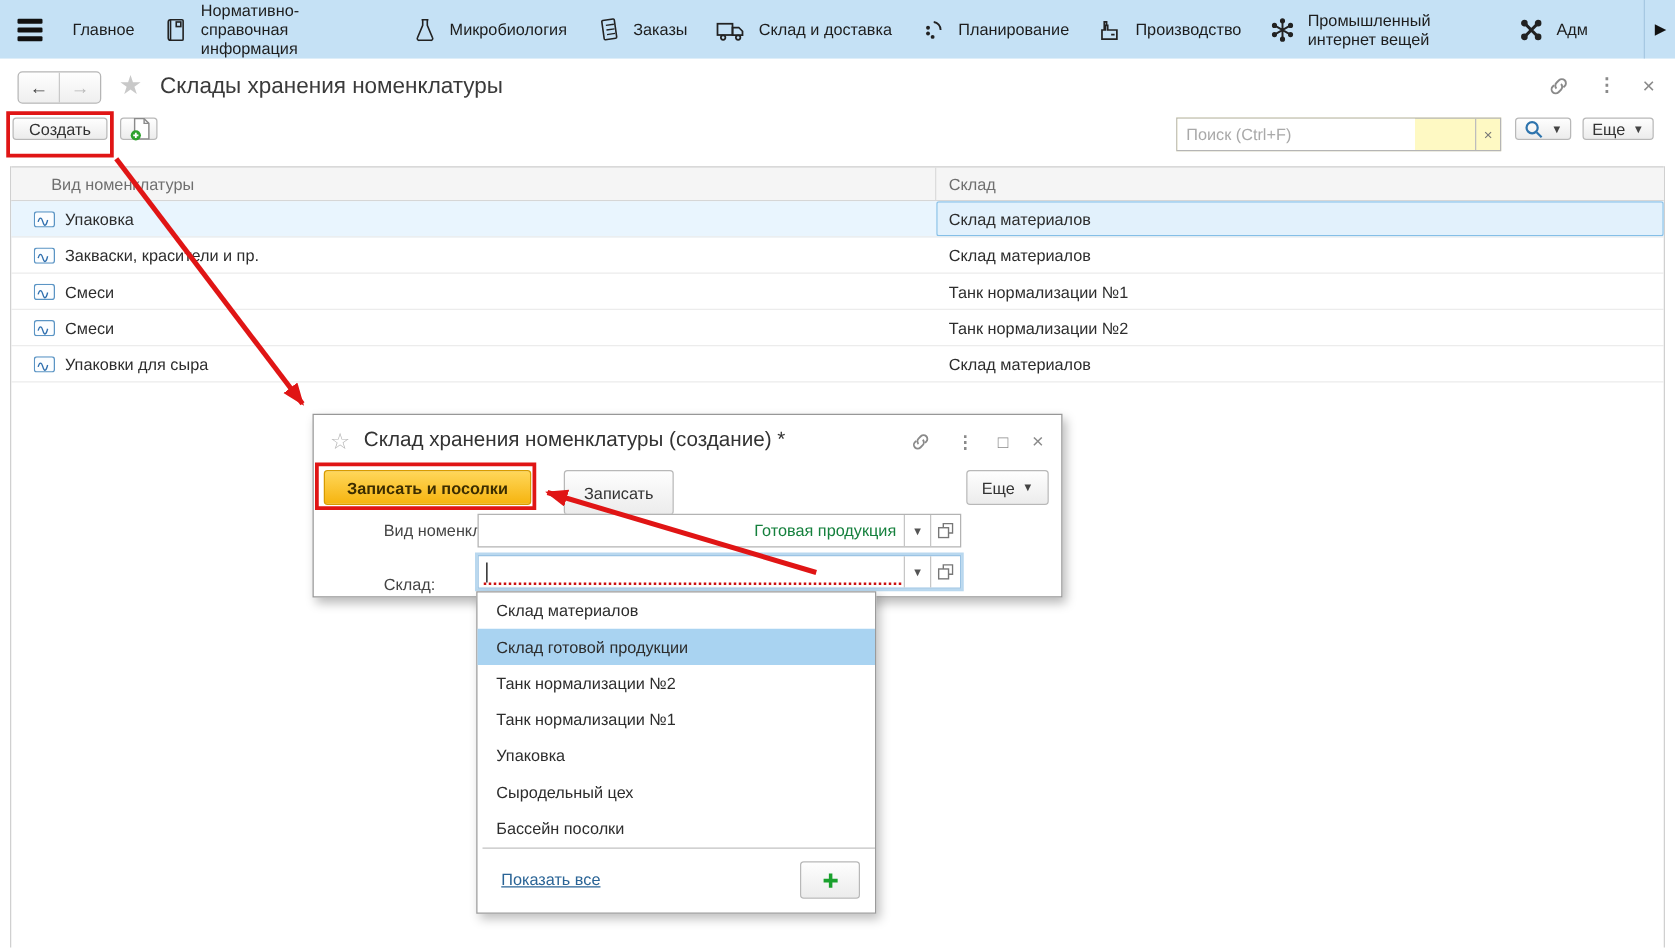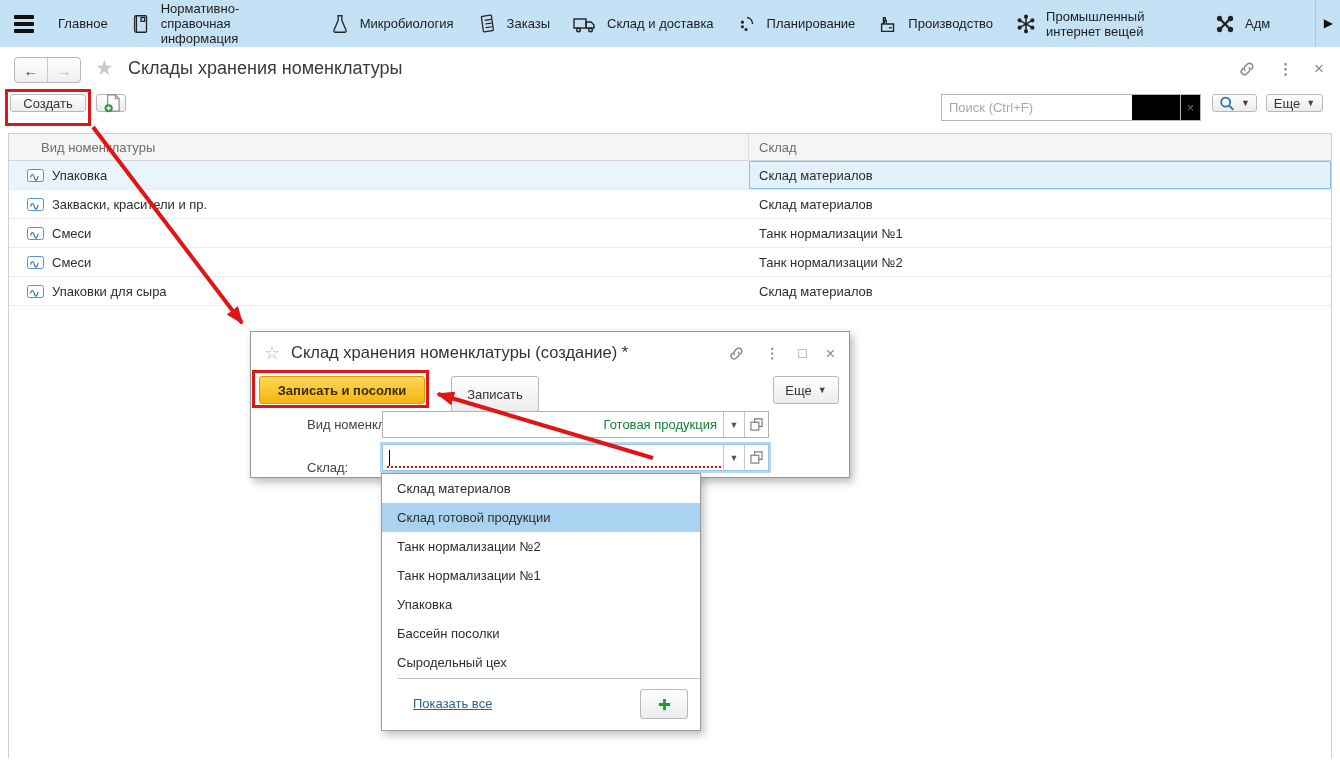--- a/index.html
+++ b/index.html
@@ -29,21 +29,21 @@
   .winicons { position:absolute; right:16px; top:13px; display:flex; gap:21px; align-items:center; }
   .winicons .ic { color:#8a8a8a; font-size:15px; line-height:16px; }
 
   
   .btn { border:1px solid #b8b8b8; border-radius:3px; background:linear-gradient(#fefefe,#ececec);
          height:18px; display:inline-flex; align-items:center; justify-content:center;
          font-size:13px; color:#333; padding:0 14px; gap:6px; }
   .toolbar-create { position:absolute; left:10px; top:94px; width:76px; }
   .toolbar-new { position:absolute; left:96px; top:94px; width:30px; padding:0; }
   .search { position:absolute; left:941px; top:94px; width:260px; height:27px; border:1px solid #b5b5b5;
-            background:#000000; display:flex;gap:48px; }
+            background:#fef9c3; display:flex;gap:48px; }
   .search input { flex:1; border:none; outline:none; font-size:13px; padding:0 7px; color:#333;
                   font-family:"Liberation Sans",sans-serif; }
   .search input::placeholder { color:#a9a9a9; }
   .search .clear { width:25px; border-left:1px solid #bdbdbd; display:flex; align-items:center;
                    justify-content:center; color:#777; font-size:12px; }
   .toolbar-mag { position:absolute; left:1212px; top:94px; width:45px; padding:0 6px; }
   .toolbar-more { position:absolute; left:1266px; top:94px; width:57px; }
   .dd-caret { font-size:9px; color:#444; }
 
   
@@ -84,21 +84,21 @@
   .fld.focus { border-color:#9cc4e4; box-shadow:0 0 0 2px #b9d8ef; }
   .red-dotted { position:absolute; left:4px; right:2px; bottom:2px; border-bottom:2px dotted #cc1111; }
   .caret { position:absolute; left:6px; top:5px; width:1px; height:16px; background:#000; }
 
   
   .dropdown { position:absolute; left:381px; top:473px; width:320px; height:258px; background:#fff;
               border:1px solid #9b9b9b; box-shadow:3px 4px 8px rgba(0,0,0,.25); z-index:30; }
   .dd-item { height:29px; line-height:29px; padding-left:15px; font-size:13px; color:#2d2d2d;
              white-space:nowrap; }
   .dd-item.sel { background:#a9d3f1; }
-  .dd-footer { position:absolute; left:16px; right:0; bottom:0; height:52px; border-top:1px solid #c2c2c2; }
+  .dd-footer { position:absolute; left:4px; right:0; bottom:0; height:52px; border-top:1px solid #c2c2c2; }
   .dd-showall { position:absolute; left:15px; top:17px; font-size:13px; color:#2a6496;
                 text-decoration:underline; }
   .dd-add { position:absolute; right:12px; top:10px; width:48px; height:30px; }
 
   
   .anno { position:absolute; border:3px solid #e01515; z-index:51; pointer-events:none; }
   #anno-box-create { left:5px; top:89px; width:86px; height:37px; }
   #anno-box-save { left:252px; top:370px; width:177px; height:38px; }
   #arrows { position:absolute; left:0; top:0; width:1340px; height:761px; z-index:50; pointer-events:none; }
 </style>
@@ -349,22 +349,22 @@
       </div>
     </div>
   </div>
 
   <div class="dropdown">
     <div class="dd-item">Склад материалов</div>
     <div class="dd-item sel">Склад готовой продукции</div>
     <div class="dd-item">Танк нормализации №2</div>
     <div class="dd-item">Танк нормализации №1</div>
     <div class="dd-item">Упаковка</div>
+    <div class="dd-item">Сыродельный цех</div>
     <div class="dd-item">Бассейн посолки</div>
-    <div class="dd-item">Сыродельный цех</div>
     <div class="dd-footer">
       <a class="dd-showall">Показать все</a>
       <button class="btn dd-add">
         <svg width="15" height="15" viewBox="0 0 16 16">
             <path d="M8 2v12M2 8h12" stroke="#1aa12e" stroke-width="3"></path>
           </svg>
       </button>
     </div>
   </div>
 

